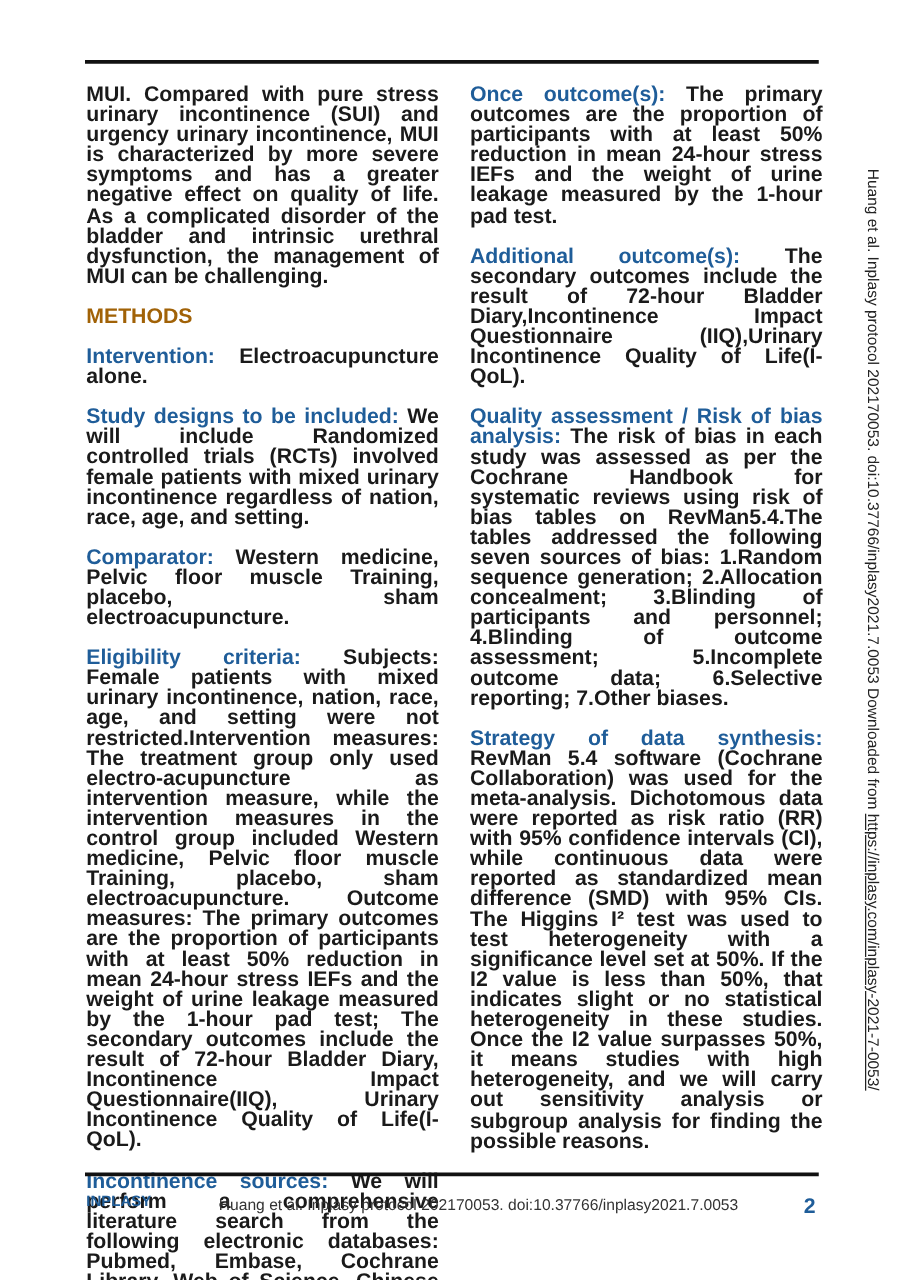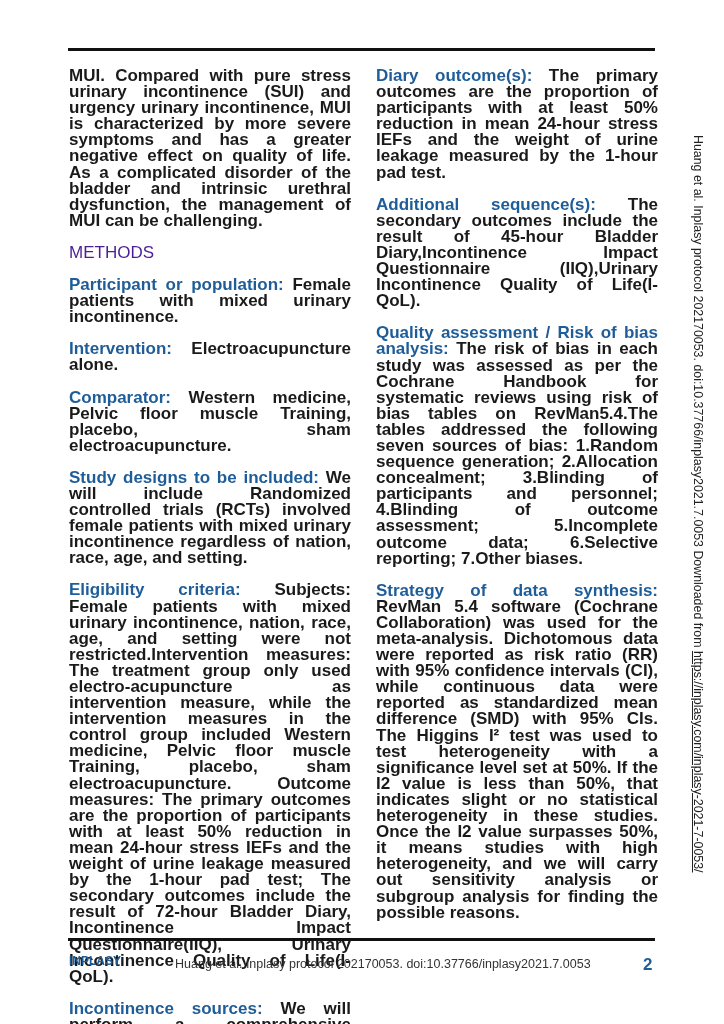--- a/index.html
+++ b/index.html
@@ -7,47 +7,46 @@
          font-family: "Liberation Sans", sans-serif; color: #1a1a1a; }
   .rule { position: absolute; left: 68px; width: 587px; height: 3px; background: #111; }
   .rule.top { top: 48px; }
   .rule.bottom { top: 938px; }
   .col { position: absolute; top: 68px; width: 282px; font-size: 17px; line-height: 16.1px;
          font-weight: bold; text-align: justify; }
   .col.left { left: 69px; }
   .col.right { left: 376px; }
   .col p { margin: 0 0 16px 0; }
   .h { color: #1f5d99; }
-  .methods { color: #4c1d95; font-weight: normal; margin: 0 0 16px 0; }
+  .methods { color: #a16207; font-weight: bold; margin: 0 0 16px 0; }
   .side { position: absolute; left: 705px; top: 135px; transform-origin: 0 0; transform: rotate(90deg);
           white-space: nowrap; font-size: 12.4px; color: #222; font-weight: normal; }
   .side a { color: #222; text-decoration: underline; }
   .footer-brand { position: absolute; left: 69px; top: 954px; font-size: 12px; font-weight: bold; color: #1f5d99; }
   .footer-cite { position: absolute; left: 175px; top: 957px; font-size: 12.5px; color: #333; }
   .footer-page { position: absolute; left: 643px; top: 955px; font-size: 17px; font-weight: bold; color: #1f5d99; }
 </style>
 </head>
 <body>
 
 <div class="rule top"></div>
 
 <div class="col left">
   <p>MUI. Compared with pure stress urinary incontinence (SUI) and urgency urinary incontinence, MUI is characterized by more severe symptoms and has a greater negative effect on quality of life. As a complicated disorder of the bladder and intrinsic urethral dysfunction, the management of MUI can be challenging.</p>
   <p class="methods">METHODS</p>
-  <p><span class="h">Participant or population:</span><span> Female patients with mixed urinary incontinence.</span></p>
   <p><span class="h">Intervention:</span><span> Electroacupuncture alone.</span></p>
+  <p><span class="h">Study designs to be included:</span><span> We will include Randomized controlled trials (RCTs) involved female patients with mixed urinary incontinence regardless of nation, race, age, and setting.</span></p>
   <p><span class="h">Comparator:</span><span> Western medicine, Pelvic floor muscle Training, placebo, sham electroacupuncture.</span></p>
-  <p><span class="h">Study designs to be included:</span><span> We will include Randomized controlled trials (RCTs) involved female patients with mixed urinary incontinence regardless of nation, race, age, and setting.</span></p>
   <p><span class="h">Eligibility criteria:</span><span> Subjects: Female patients with mixed urinary incontinence, nation, race, age, and setting were not restricted.Intervention measures: The treatment group only used electro-acupuncture as intervention measure, while the intervention measures in the control group included Western medicine, Pelvic floor muscle Training, placebo, sham electroacupuncture. Outcome measures: The primary outcomes are the proportion of participants with at least 50% reduction in mean 24-hour stress IEFs and the weight of urine leakage measured by the 1-hour pad test; The secondary outcomes include the result of 72-hour Bladder Diary, Incontinence Impact Questionnaire(IIQ), Urinary Incontinence Quality of Life(I-QoL).</span></p>
   <p><span class="h">Incontinence sources:</span><span> We will perform a comprehensive literature search from the following electronic databases: Pubmed, Embase, Cochrane Library, Web of Science, Chinese Biomedical Literatures Database(CBM), China National Knowledge Collaboration (CNKI), WangFang Database(WF), Chinese Scientifific Journal</span></p>
 </div>
 
 <div class="col right">
-  <p><span class="h">Diary outcome(s):</span><span> The primary outcomes are the proportion of participants with at least 50% reduction in mean 24-hour stress IEFs and the weight of urine leakage measured by the 1-hour pad test.</span></p>
-  <p><span class="h">Additional sequence(s):</span><span> The secondary outcomes include the result of 45-hour Bladder Diary,Incontinence Impact Questionnaire (IIQ),Urinary Incontinence Quality of Life(I-QoL).</span></p>
+  <p><span class="h">Once outcome(s):</span><span> The primary outcomes are the proportion of participants with at least 50% reduction in mean 24-hour stress IEFs and the weight of urine leakage measured by the 1-hour pad test.</span></p>
+  <p><span class="h">Additional outcome(s):</span><span> The secondary outcomes include the result of 72-hour Bladder Diary,Incontinence Impact Questionnaire (IIQ),Urinary Incontinence Quality of Life(I-QoL).</span></p>
   <p><span class="h">Quality assessment / Risk of bias analysis:</span><span> The risk of bias in each study was assessed as per the Cochrane Handbook for systematic reviews using risk of bias tables on RevMan5.4.The tables addressed the following seven sources of bias: 1.Random sequence generation; 2.Allocation concealment; 3.Blinding of participants and personnel; 4.Blinding of outcome assessment; 5.Incomplete outcome data; 6.Selective reporting; 7.Other biases.</span></p>
   <p><span class="h">Strategy of data synthesis:</span><span> RevMan 5.4 software (Cochrane Collaboration) was used for the meta-analysis. Dichotomous data were reported as risk ratio (RR) with 95% confidence intervals (CI), while continuous data were reported as standardized mean difference (SMD) with 95% CIs. The Higgins I² test was used to test heterogeneity with a significance level set at 50%. If the I2 value is less than 50%, that indicates slight or no statistical heterogeneity in these studies. Once the I2 value surpasses 50%, it means studies with high heterogeneity, and we will carry out sensitivity analysis or subgroup analysis for finding the possible reasons.</span></p>
 </div>
 
 <div class="side"><span>Huang et al. Inplasy protocol 202170053. doi:10.37766/inplasy2021.7.0053 Downloaded from </span><a>https://inplasy.com/inplasy-2021-7-0053/</a></div>
 
 <div class="rule bottom"></div>
 <div class="footer-brand">INPLASY</div>
 <div class="footer-cite">Huang et al. Inplasy protocol 202170053. doi:10.37766/inplasy2021.7.0053</div>
 <div class="footer-page">2</div>

